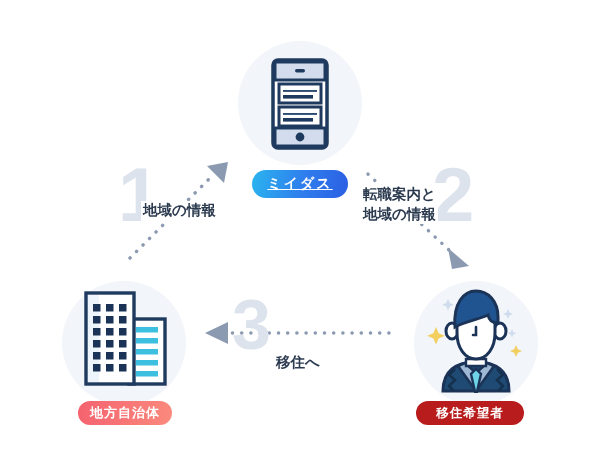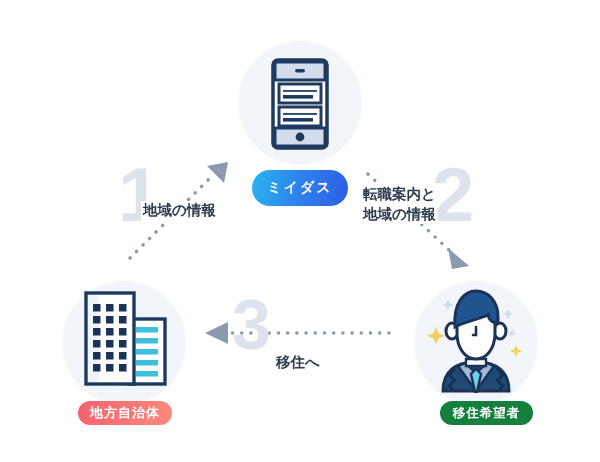--- a/index.html
+++ b/index.html
@@ -17,34 +17,34 @@
   }
   .badge{
     position:absolute;border-radius:20px;color:#ffffff;
     font-size:13px;font-weight:bold;letter-spacing:1px;
     display:flex;align-items:center;justify-content:center;
     white-space:nowrap;
   }
 
   
   #phone-circle{left:238px;top:41px;width:124px;height:124px;}
-  #phone-badge{left:252px;top:170px;width:96px;height:36px;
+  #phone-badge{left:252px;top:170px;width:96px;height:28px;
     background:linear-gradient(100deg,#2ab4ef 0%,#2f7ced 55%,#2b5fe3 100%);
-    font-size:14px;letter-spacing:2px;}
+    font-size:14px;letter-spacing:2px;text-decoration:underline;}
 
   
   #gov-circle{left:62px;top:281px;width:124px;height:124px;}
   #gov-badge{left:78px;top:401px;width:94px;height:24px;
     background:linear-gradient(100deg,#f4626f 0%,#fb8a7d 100%);
     font-size:13px;letter-spacing:1px;font-family:Liberation Mono, monospace;}
 
   
   #person-circle{left:414px;top:281px;width:124px;height:124px;}
-  #person-badge{left:440px;top:401px;width:93px;height:24px;
-    background:#15803d;font-size:12.5px;letter-spacing:1px;}
+  #person-badge{left:416px;top:401px;width:108px;height:24px;
+    background:#b91c1c;font-size:12.5px;letter-spacing:1px;}
 
   
   .step-num{
     position:absolute;color:#dde3ec;font-weight:bold;
     font-family:"Liberation Sans","DejaVu Sans",sans-serif;
     line-height:1;user-select:none;
   }
   #step-1{left:118px;top:157px;font-size:76px;}
   #step-2{left:432px;top:157px;font-size:76px;}
   #step-3{left:232px;top:290px;font-size:70px;}

